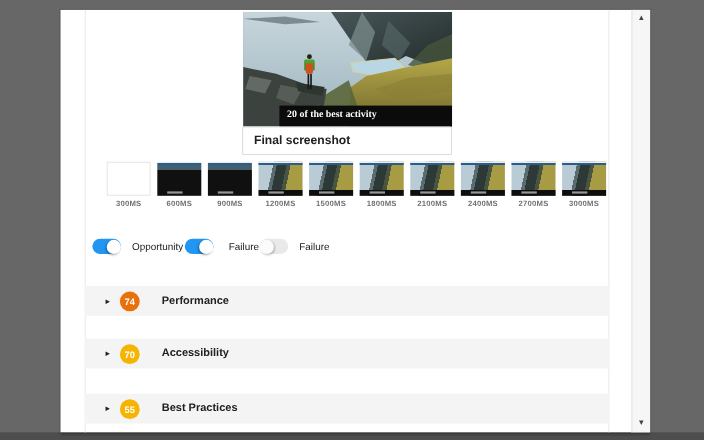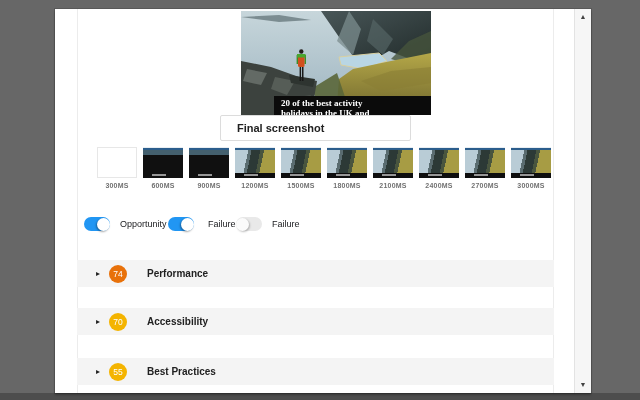--- a/index.html
+++ b/index.html
@@ -8,28 +8,28 @@
 
   .bottom-strip { position:absolute; left:0; top:393px; width:640px; height:7px; background:#4d4d4d; }
 
   .window { position:absolute; left:55px; top:9px; width:536px; height:384px; background:#fff;
             box-shadow:0 0 0 1px rgba(0,0,0,.14), 0 2px 2px rgba(0,0,0,.28); }
 
   .report-borders { position:absolute; left:22px; top:0; width:477px; height:100%;
                     border-left:1px solid #ececec; border-right:1px solid #ececec; }
 
   
-  .photo { position:absolute; left:166px; top:2px; width:190px; height:104px; overflow:hidden; background:#9db4c0;margin-left:20px; }
+  .photo { position:absolute; left:166px; top:2px; width:190px; height:104px; overflow:hidden; background:#9db4c0; }
   .photo svg { display:block; width:190px; height:104px; }
   .banner { position:absolute; left:33px; top:85px; right:0; height:30px; background:#0b0b0b;
             color:#fff; font-family:"Liberation Serif", serif; font-weight:bold; font-size:9px;
             line-height:10px; padding:2px 0 0 7px; }
   .caption { position:absolute; left:165px; top:106px; width:191px; height:26px; background:#fff;
              border:1px solid #dcdcdc; border-radius:2px; font-size:11px; font-weight:bold;
-             color:#212121; line-height:24px; padding-left:16px; }
+             color:#212121; line-height:24px; padding-left:10px; }
 
   
   .slot { position:absolute; top:138px; width:40px; }
   .thumb { position:absolute; top:0; left:0; width:40px; height:31px; }
   .thumb.blank { background:#fff; border:1px solid #e7e7e7; }
   .thumb.loading { background-image:
       linear-gradient(180deg,#e9eef2 0 1px,#2b5d8c 1px 3px,#44606e 3px 8px,#101010 8px 100%); }
   .thumb.loaded { background-image:
       linear-gradient(180deg,#e9eef2 0 1px,#2b5d8c 1px 3px,rgba(0,0,0,0) 3px),
       linear-gradient(0deg,#0e0e0e 0 5px,rgba(0,0,0,0) 5px),
@@ -46,21 +46,21 @@
   .toggle.on .knob { right:0; box-shadow:-1px 1px 2px rgba(0,0,0,.35); }
   .toggle.off { background:#e9e9e9; }
   .toggle.off .knob { left:0; background:#fbfbfb; box-shadow:1px 1px 2px rgba(0,0,0,.25); }
   .tlabel { position:absolute; top:0; height:14px; line-height:14px; font-size:9px; color:#202124; }
 
   
   .cat-bar { position:absolute; left:22px; width:477px; height:27px; background:#f4f4f4;
              display:flex; align-items:center; padding-left:19px; cursor:pointer; }
   .disclosure { font-size:8px; color:#212121; width:10px; line-height:27px; }
   .badge { width:18px; height:18px; border-radius:50%; margin-left:3px; color:#fff;
-           font-size:8.5px; font-weight:normal; display:flex; align-items:center; justify-content:center; }
+           font-size:8.5px; font-weight:bold; display:flex; align-items:center; justify-content:center; }
   .cat-label { margin-left:20px; font-size:10px; font-weight:bold; color:#212121; }
 
   
   .scrollbar { position:absolute; left:519px; top:0; width:17px; height:100%;
                background:#f6f6f6; border-left:1px solid #e3e3e3; }
   .sb-arrow { position:absolute; left:0; width:16px; text-align:center; font-size:7px;
               color:#424242; line-height:10px; cursor:pointer; }
   .sb-up { top:3px; }
   .sb-down { bottom:3px; }
 </style>
@@ -106,21 +106,20 @@
       <rect x="58.6" y="56" width="1.5" height="14" fill="#181818"></rect>
       <rect x="61" y="56" width="1.5" height="14" fill="#181818"></rect>
       <rect x="55.6" y="44" width="1.6" height="9" fill="#3c8d28"></rect>
       <rect x="63.4" y="44" width="1.6" height="9" fill="#3c8d28"></rect>
       <rect x="57" y="44" width="6.5" height="12" rx="1.5" fill="#d14f1d"></rect>
       <path d="M56,43 h8.5 v3.5 h-8.5 z" fill="#49a52f"></path>
       <circle cx="60.3" cy="40.5" r="2.2" fill="#241f1c"></circle>
     </svg>
     <div class="banner">
       <div>20 of the best activity</div>
-      <div>holidays in the UK and</div>
     </div>
   </div>
   <div class="caption">Final screenshot</div>
 
   <div>
     <div class="slot" style="left:42px">
       <div class="thumb blank"></div>
       <div class="film-label">300MS</div>
     </div>
     <div class="slot" style="left:88px">

